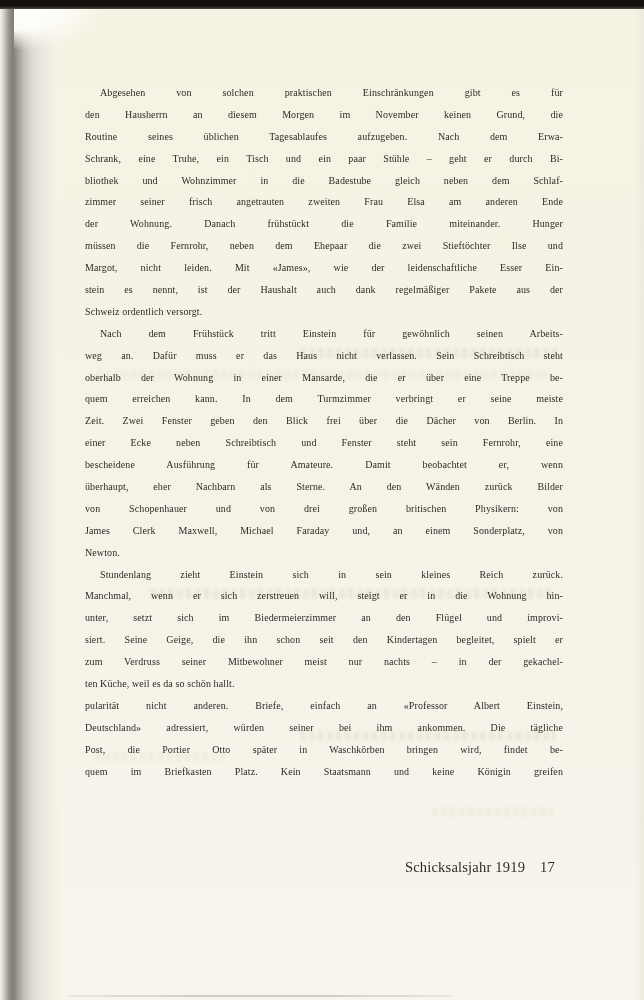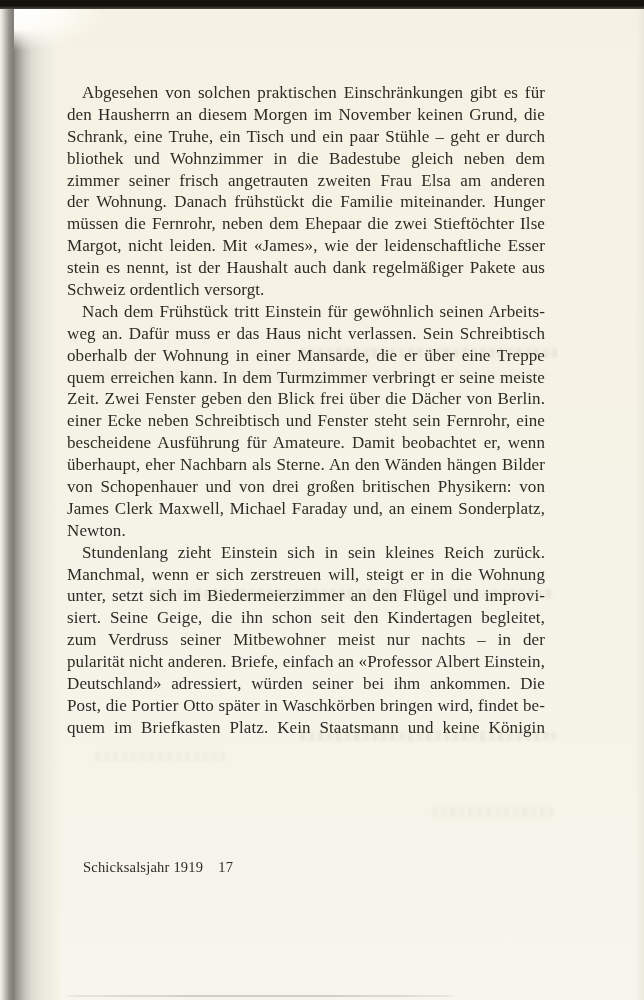--- a/index.html
+++ b/index.html
@@ -71,78 +71,80 @@
   }
   .g1 { left: 300px; top: 348px; width: 258px; }
   .g2 { left: 95px;  top: 370px; width: 452px; opacity: .28; }
   .g3 { left: 150px; top: 589px; width: 404px; }
   .g4 { left: 300px; top: 731px; width: 256px; }
   .g5 { left: 95px;  top: 752px; width: 130px; opacity: .3; }
   .g6 { left: 432px; top: 807px; width: 122px; opacity: .35; }
 
   
   .text-block {
-    position: absolute; left: 67px; top: 82px; width: 478px;
-    font-size: 17px; letter-spacing: 0.1px;
+    position: absolute; left: 85px; top: 82px; width: 478px;
+    font-size: 10px; letter-spacing: 0.1px;
   }
   .line {
     height: 21.9px; line-height: 21.9px; overflow: hidden;
     text-align: justify; text-align-last: justify;
     white-space: normal;
   }
   .line.indent { text-indent: 15px; }
   .line.para-end { text-align-last: left; }
 
   
   .footer {
     position: absolute; left: 83px; top: 857px; width: 472px;
-    font-size: 14.5px; line-height: 21px; 
+    font-size: 14.5px; line-height: 21px; text-align: right;
     letter-spacing: 0.2px;
   }
   .footer .pagenum { display: inline-block; margin-left: 15px; }
 </style>
 </head>
 <body>
 
 <div class="page-tint"></div>
 
 <div class="ghost g1"></div>
 <div class="ghost g2"></div>
 <div class="ghost g3"></div>
 <div class="ghost g4"></div>
 <div class="ghost g5"></div>
 <div class="ghost g6"></div>
 
 <div class="text-block">
     <div class="line indent">Abgesehen von solchen praktischen Einschränkungen gibt es für</div>
     <div class="line">den Hausherrn an diesem Morgen im November keinen Grund, die</div>
+    <div class="line">Routine seines üblichen Tagesablaufes aufzugeben. Nach dem Erwa-</div>
     <div class="line">Schrank, eine Truhe, ein Tisch und ein paar Stühle – geht er durch Bi-</div>
     <div class="line">bliothek und Wohnzimmer in die Badestube gleich neben dem Schlaf-</div>
     <div class="line">zimmer seiner frisch angetrauten zweiten Frau Elsa am anderen Ende</div>
     <div class="line">der Wohnung. Danach frühstückt die Familie miteinander. Hunger</div>
     <div class="line">müssen die Fernrohr, neben dem Ehepaar die zwei Stieftöchter Ilse und</div>
     <div class="line">Margot, nicht leiden. Mit «James», wie der leidenschaftliche Esser Ein-</div>
     <div class="line">stein es nennt, ist der Haushalt auch dank regelmäßiger Pakete aus der</div>
     <div class="line para-end">Schweiz ordentlich versorgt.</div>
     <div class="line indent">Nach dem Frühstück tritt Einstein für gewöhnlich seinen Arbeits-</div>
     <div class="line">weg an. Dafür muss er das Haus nicht verlassen. Sein Schreibtisch steht</div>
     <div class="line">oberhalb der Wohnung in einer Mansarde, die er über eine Treppe be-</div>
     <div class="line">quem erreichen kann. In dem Turmzimmer verbringt er seine meiste</div>
     <div class="line">Zeit. Zwei Fenster geben den Blick frei über die Dächer von Berlin. In</div>
     <div class="line">einer Ecke neben Schreibtisch und Fenster steht sein Fernrohr, eine</div>
     <div class="line">bescheidene Ausführung für Amateure. Damit beobachtet er, wenn</div>
-    <div class="line">überhaupt, eher Nachbarn als Sterne. An den Wänden hängen Bilder</div>
+    <div class="line">überhaupt, eher Nachbarn als Sterne. An den Wänden zurück Bilder</div>
     <div class="line">von Schopenhauer und von drei großen britischen Physikern: von</div>
     <div class="line">James Clerk Maxwell, Michael Faraday und, an einem Sonderplatz, von</div>
     <div class="line para-end">Newton.</div>
     <div class="line indent">Stundenlang zieht Einstein sich in sein kleines Reich zurück.</div>
     <div class="line">Manchmal, wenn er sich zerstreuen will, steigt er in die Wohnung hin-</div>
     <div class="line">unter, setzt sich im Biedermeierzimmer an den Flügel und improvi-</div>
     <div class="line">siert. Seine Geige, die ihn schon seit den Kindertagen begleitet, spielt er</div>
     <div class="line">zum Verdruss seiner Mitbewohner meist nur nachts – in der gekachel-</div>
+    <div class="line para-end">ten Küche, weil es da so schön hallt.</div>
     <div class="line">pularität nicht anderen. Briefe, einfach an «Professor Albert Einstein,</div>
     <div class="line">Deutschland» adressiert, würden seiner bei ihm ankommen. Die tägliche</div>
     <div class="line">Post, die Portier Otto später in Waschkörben bringen wird, findet be-</div>
     <div class="line">quem im Briefkasten Platz. Kein Staatsmann und keine Königin greifen</div>
   </div>
 
 <div class="footer">
   <span>Schicksalsjahr 1919</span><span class="pagenum">17</span>
 </div>
 

